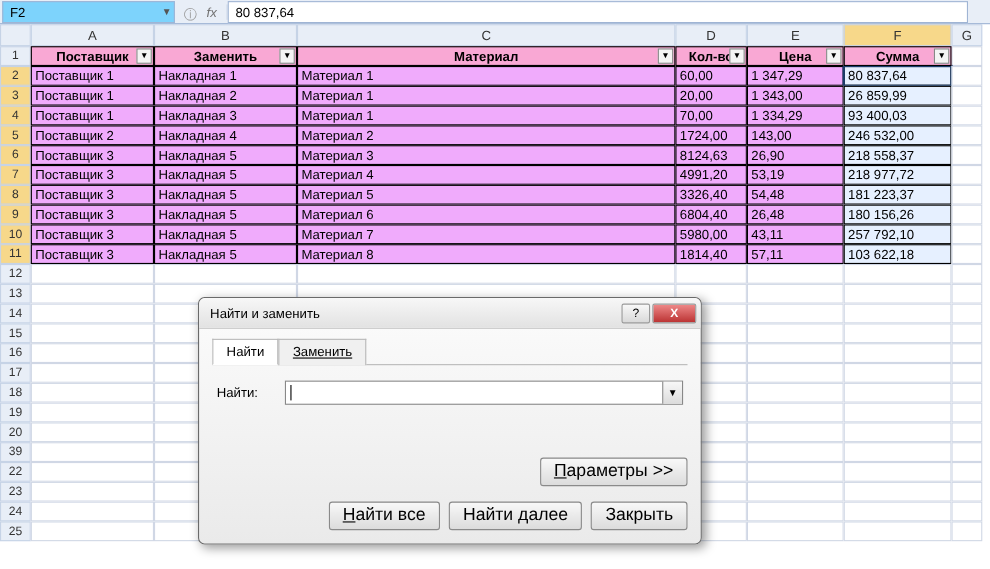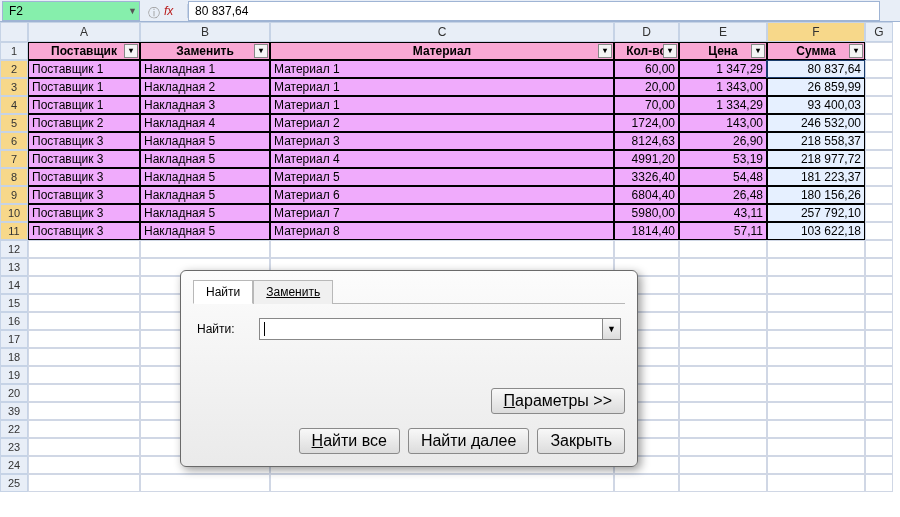--- a/index.html
+++ b/index.html
@@ -1,36 +1,36 @@
 <!DOCTYPE html>
 <html><head>
 <meta charset="utf-8">
 <style>
   * { box-sizing: border-box; margin: 0; padding: 0; }
   body { font-family: Tahoma, Arial, sans-serif; font-size: 12px; background: #fff; width: 900px; height: 517px; overflow: hidden; position: relative; }
 
   
   .formula-bar { display: flex; align-items: center; height: 22px; background: #e8eef7; border-bottom: 1px solid #9fb4d4; }
-  .name-box { width: 138px; height: 20px; background: #86efac; border: 1px solid #9fb4d4; margin: 0 2px; display: flex; align-items: center; padding: 0 6px; position: relative; }
+  .name-box { width: 157px; height: 20px; background: #7dd3fc; border: 1px solid #9fb4d4; margin: 0 2px; display: flex; align-items: center; padding: 0 6px; position: relative; }
   .name-box .dd { position: absolute; right: 2px; font-size: 9px; color: #555; }
-  .fx { width: 28px; text-align: left; font-style: italic; color: #b91c1c; border-right: 1px solid #c6d3e6; padding: 0 4px; }
+  .fx { width: 28px; text-align: center; font-style: italic; color: #737373; border-right: 1px solid #c6d3e6; padding: 0 4px; }
   .formula-input { flex: 1; background: #fff; height: 20px; border: 1px solid #9fb4d4; padding: 0 6px; display: flex; align-items: center; margin-right: 20px; }
   .fbar-icon { width: 12px; height: 12px; margin-left: 6px; color: #999; }
 
   
   .grid { display: grid; grid-template-columns: 28px 112px 130px 344px 65px 88px 98px 28px; }
   .corner { background: #e8eef7; border: 1px solid #c6d3e6; }
   .colhdr { background: #e8eef7; border: 1px solid #c6d3e6; text-align: center; height: 20px; line-height: 18px; font-size: 12px; color: #333; }
   .colhdr.sel { background: #f7d88a; }
   .rowhdr { background: #e8eef7; border: 1px solid #c6d3e6; text-align: center; height: 18px; line-height: 16px; font-size: 11px; color: #333; }
   .rowhdr.data { background: #f7d88a; }
   .cell { border: 1px solid #d0d7e5; height: 18px; padding: 0 3px; line-height: 16px; white-space: nowrap; overflow: hidden; background: #fff; }
   .cell.th { background: #f9a8d4; border: 1px solid #000; font-weight: bold; text-align: center; position: relative; }
   .cell.td { border: 1px solid #000; background: #f0abfc; }
-  .cell.td.num { text-align: right; }
+  .cell.td.num { }
   .filter-btn { position: absolute; right: 1px; top: 1px; width: 14px; height: 14px; background: #f4f4f4; border: 1px solid #888; font-size: 8px; line-height: 12px; text-align: center; color: #000; }
   .cell.selcol { background: #e6f0ff; }
   .cell.active { outline: 2px solid #1a3d6d; outline-offset: -1px; }
 
   
   .dialog { position: absolute; left: 180px; top: 270px; width: 458px; background: linear-gradient(#fcfcfc,#eaeaea); border: 1px solid #6a6a6a; border-radius: 6px; box-shadow: 3px 3px 10px rgba(0,0,0,.4); }
   .titlebar { height: 28px; background: linear-gradient(#f7f7f7,#e2e2e2); border-bottom: 1px solid #c9c9c9; border-radius: 6px 6px 0 0; display: flex; align-items: center; padding: 0 4px 0 10px; }
   .titlebar .t { flex: 1; font-size: 12px; }
   .title-btn { width: 26px; height: 18px; margin-left: 2px; border: 1px solid #9a9a9a; border-radius: 2px; text-align: center; font-size: 11px; line-height: 16px; background: linear-gradient(#f8f8f8,#d9d9d9); }
   .title-btn.close { background: linear-gradient(#e88,#b33); color: #fff; width: 40px; font-weight: bold; }
@@ -269,20 +269,25 @@
     <div class="cell"></div>
     <div class="cell"></div>
     <div class="cell"></div>
     <div class="cell"></div>
     <div class="cell"></div>
     <div class="cell"></div>
     <div class="cell"></div>
   </div>
 
 <div class="dialog">
+  <div class="titlebar">
+    <span class="t">Найти и заменить</span>
+    <div class="title-btn">?</div>
+    <div class="title-btn close">X</div>
+  </div>
   <div class="dlg-body">
     <div class="tabs">
       <div class="tab active">Найти</div>
       <div class="tab"><u>Заменить</u></div>
     </div>
     <div class="form-row">
       <label>Найти:</label>
       <div class="combo">
         <span class="cursor"></span>
         <div class="caret">▼</div>

